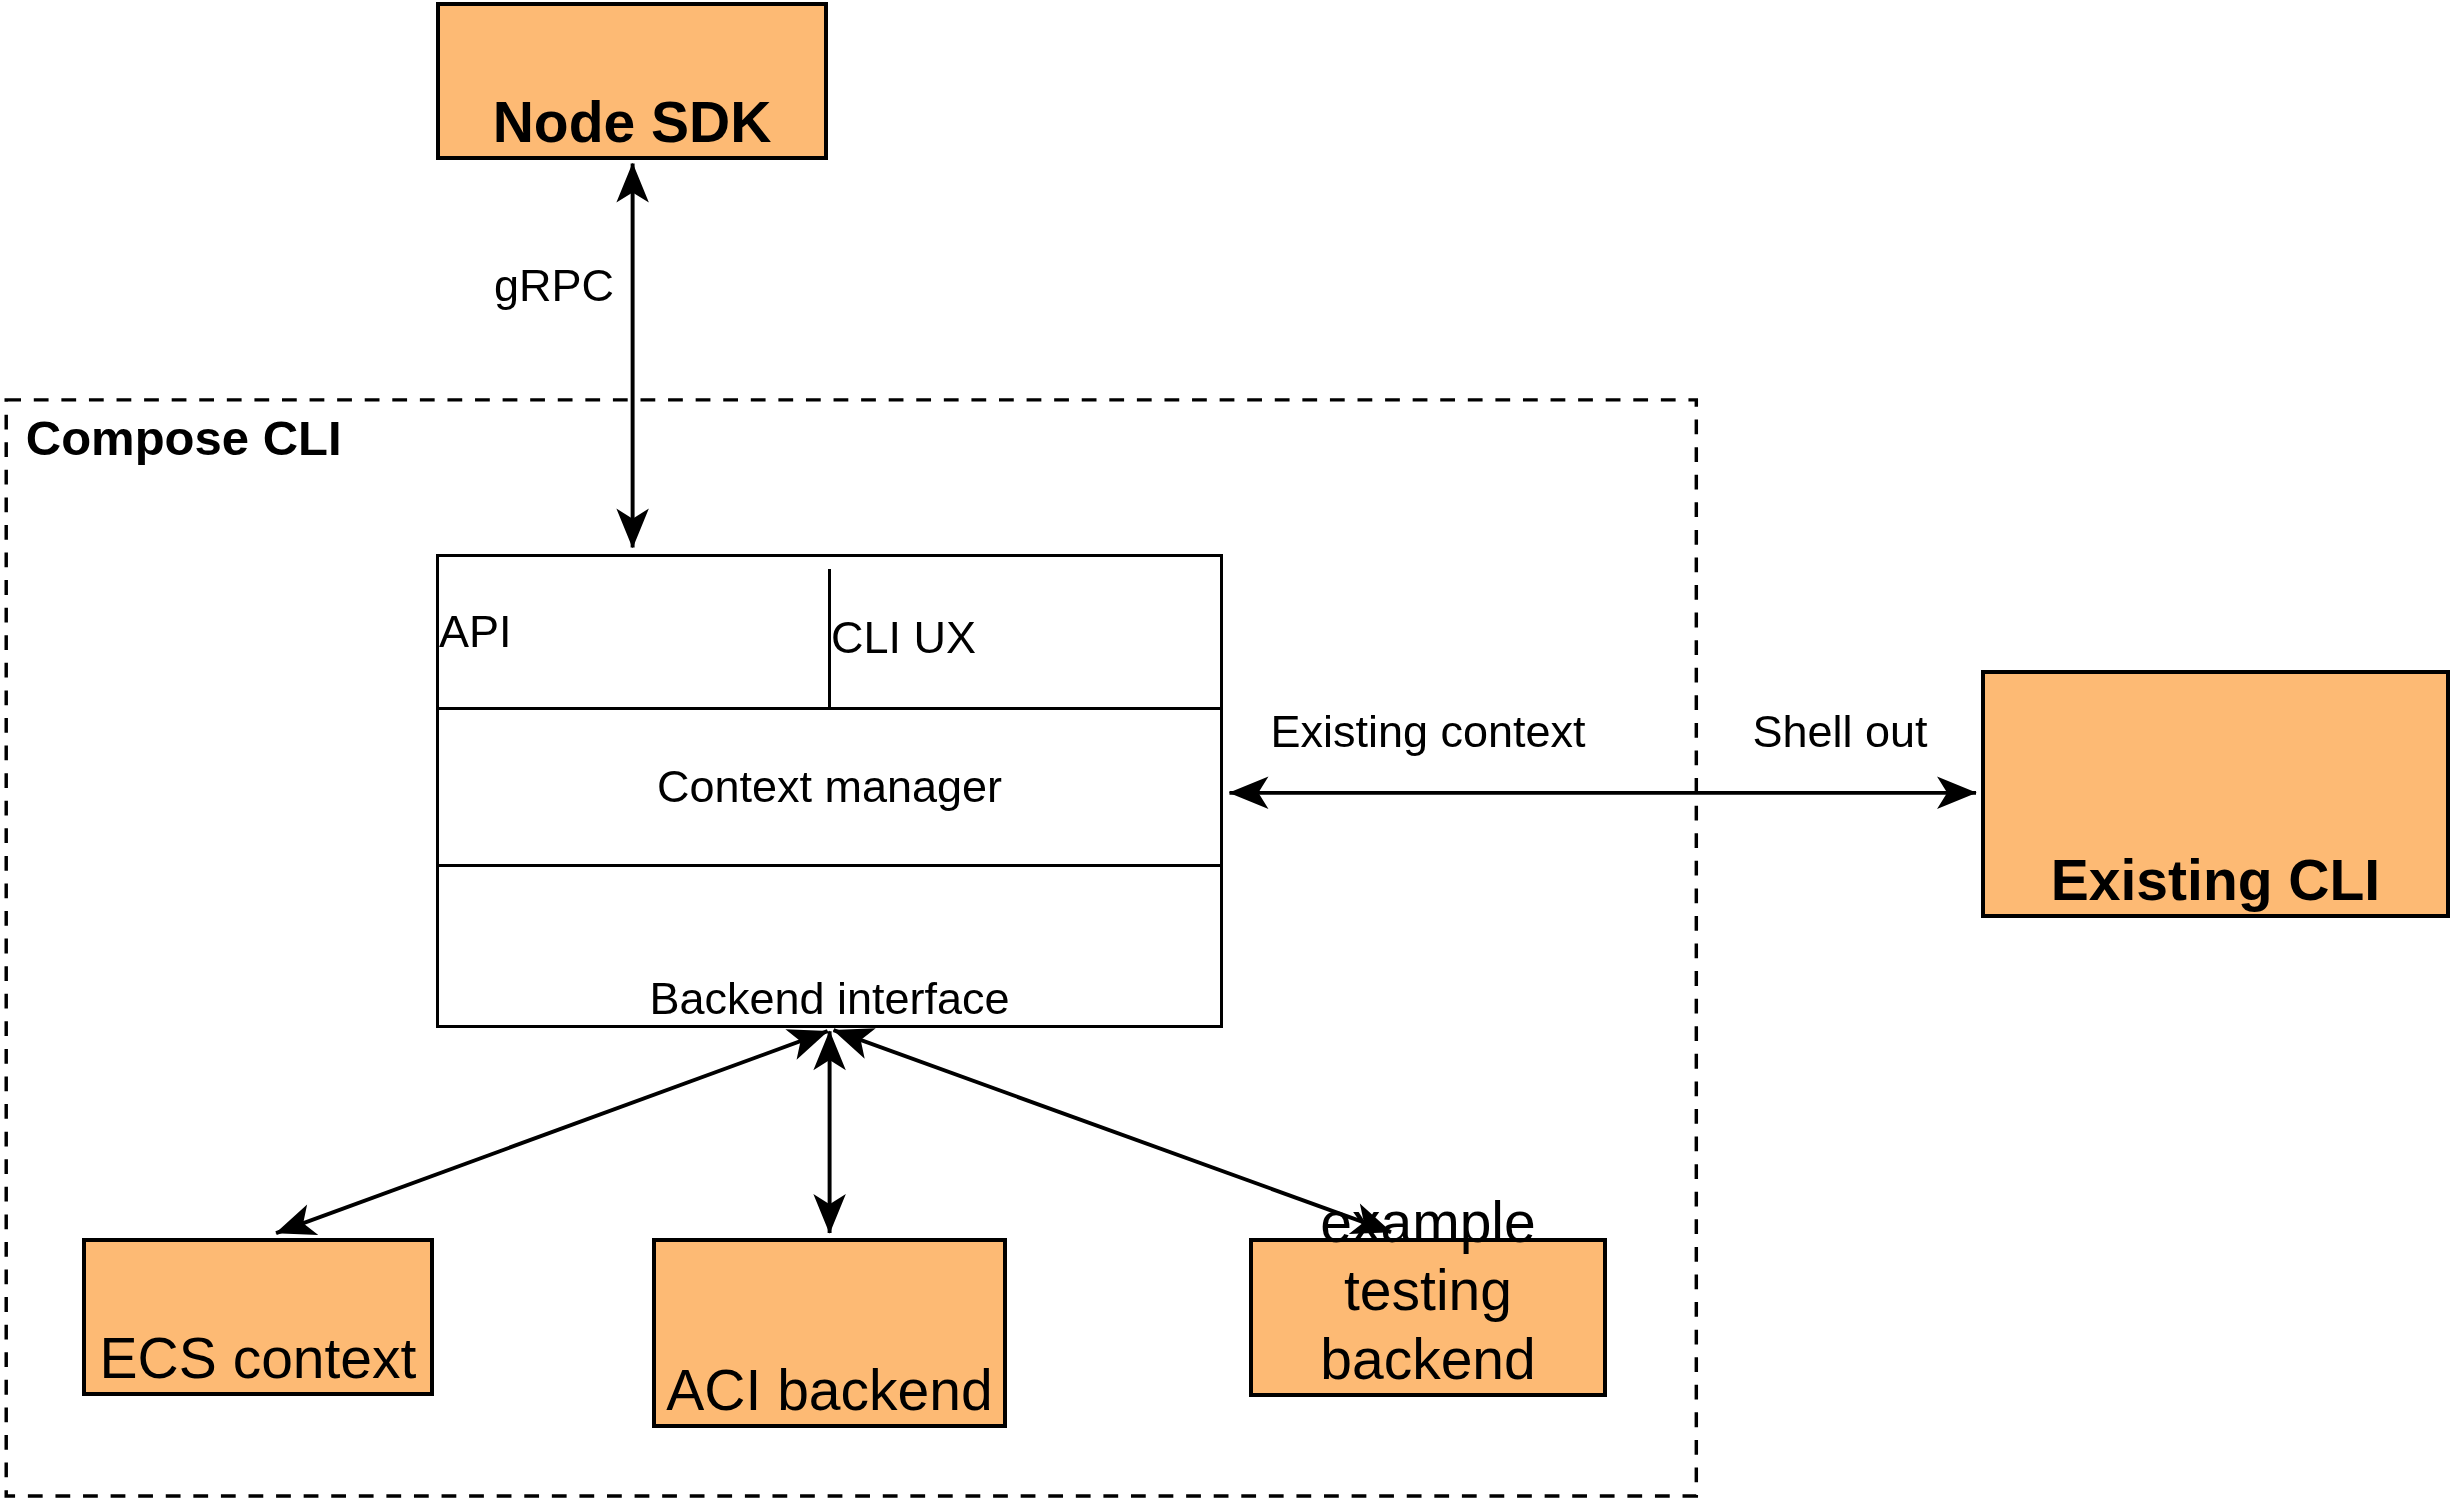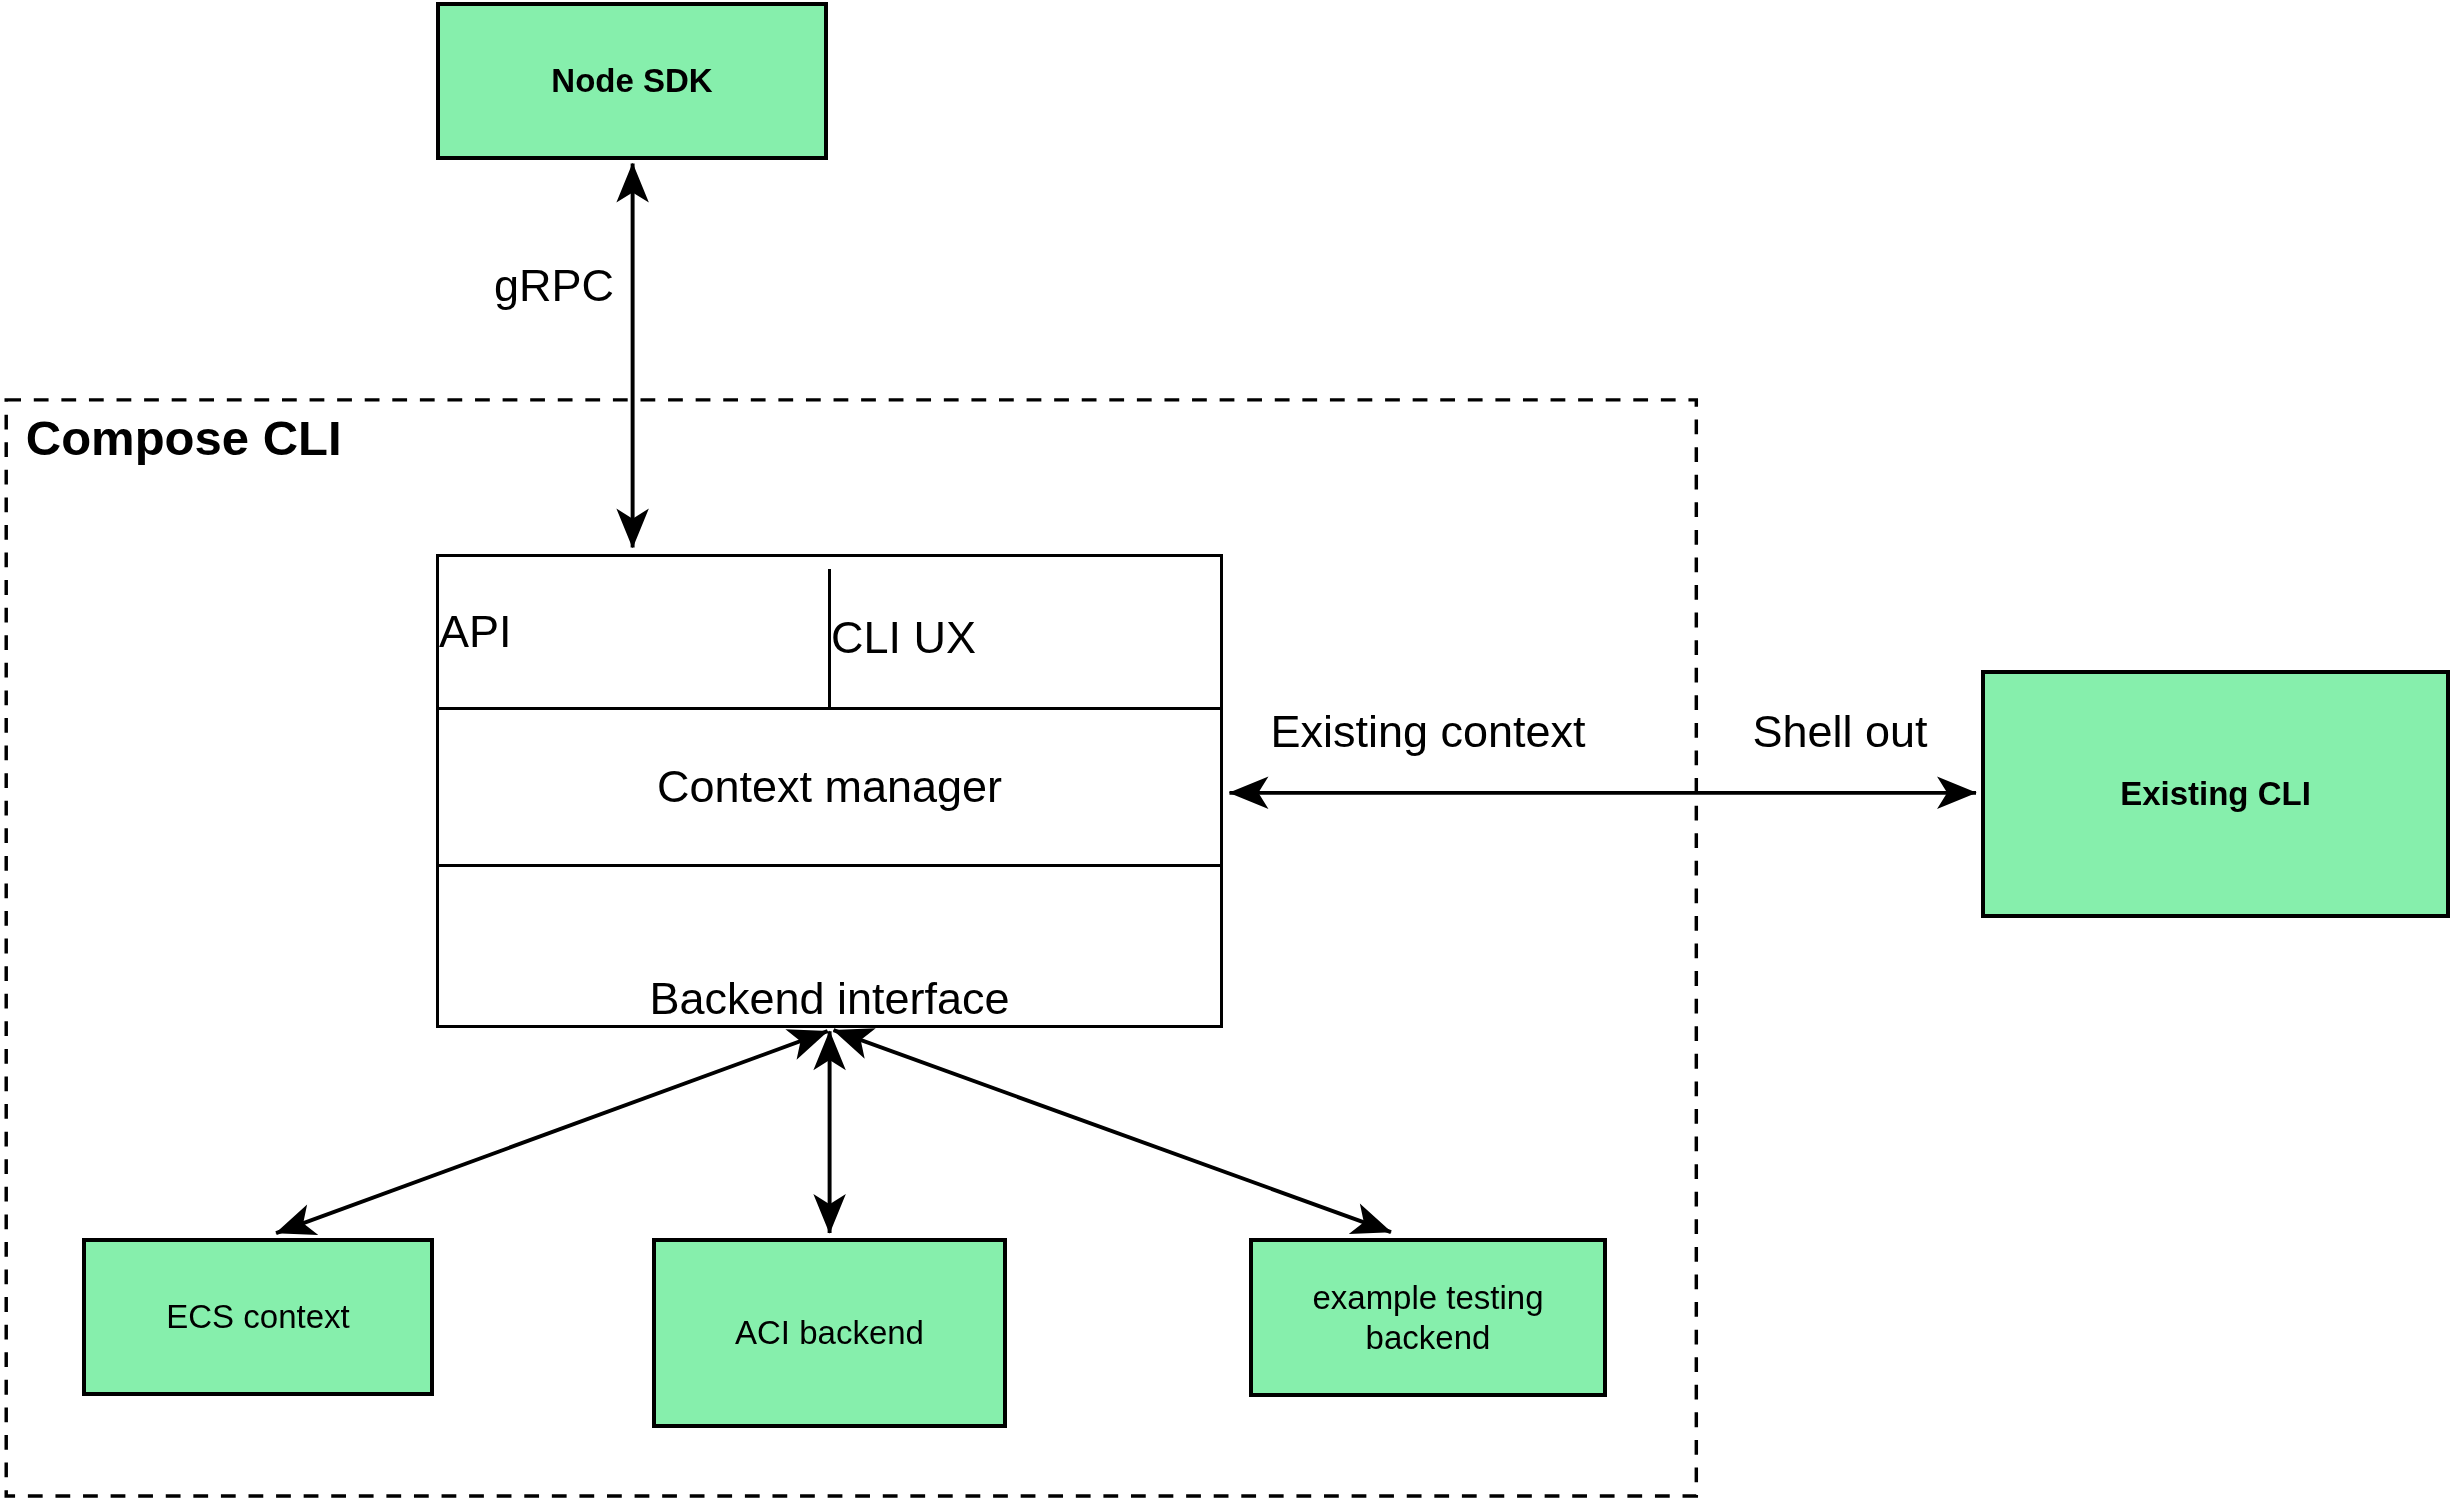--- a/index.html
+++ b/index.html
@@ -11,28 +11,28 @@
     position: relative;
     width: 2455px;
     height: 1501px;
     background: #ffffff;
     font-family: "Liberation Sans", sans-serif;
     color: #000000;
     overflow: hidden;
   }
   .node {
     position: absolute;
-    background: #86efac;
+    background: #fdba74;
     border: 4.9px solid #000000;
     box-sizing: border-box;
     display: flex;
-    align-items: center;
+    align-items: flex-end;
     justify-content: center;
     text-align: center;
-    font-size: 33px;
+    font-size: 57px;
     line-height: 1.2;
     z-index: 2;
   }
   .node.bold { font-weight: bold; }
 
   #node-sdk       { left: 436px;  top: 2px;    width: 392px; height: 158px; }
   #existing-cli   { left: 1981px; top: 670px;  width: 469px; height: 248px; }
   #ecs-backend    { left: 82px;   top: 1238px; width: 352px; height: 158px; }
   #aci-backend    { left: 652px;  top: 1238px; width: 355px; height: 190px; }
   #example-backend{ left: 1221px; top: 1238px; width: 358px; height: 159px; padding: 0 13.8px; margin-left: 28px; }

